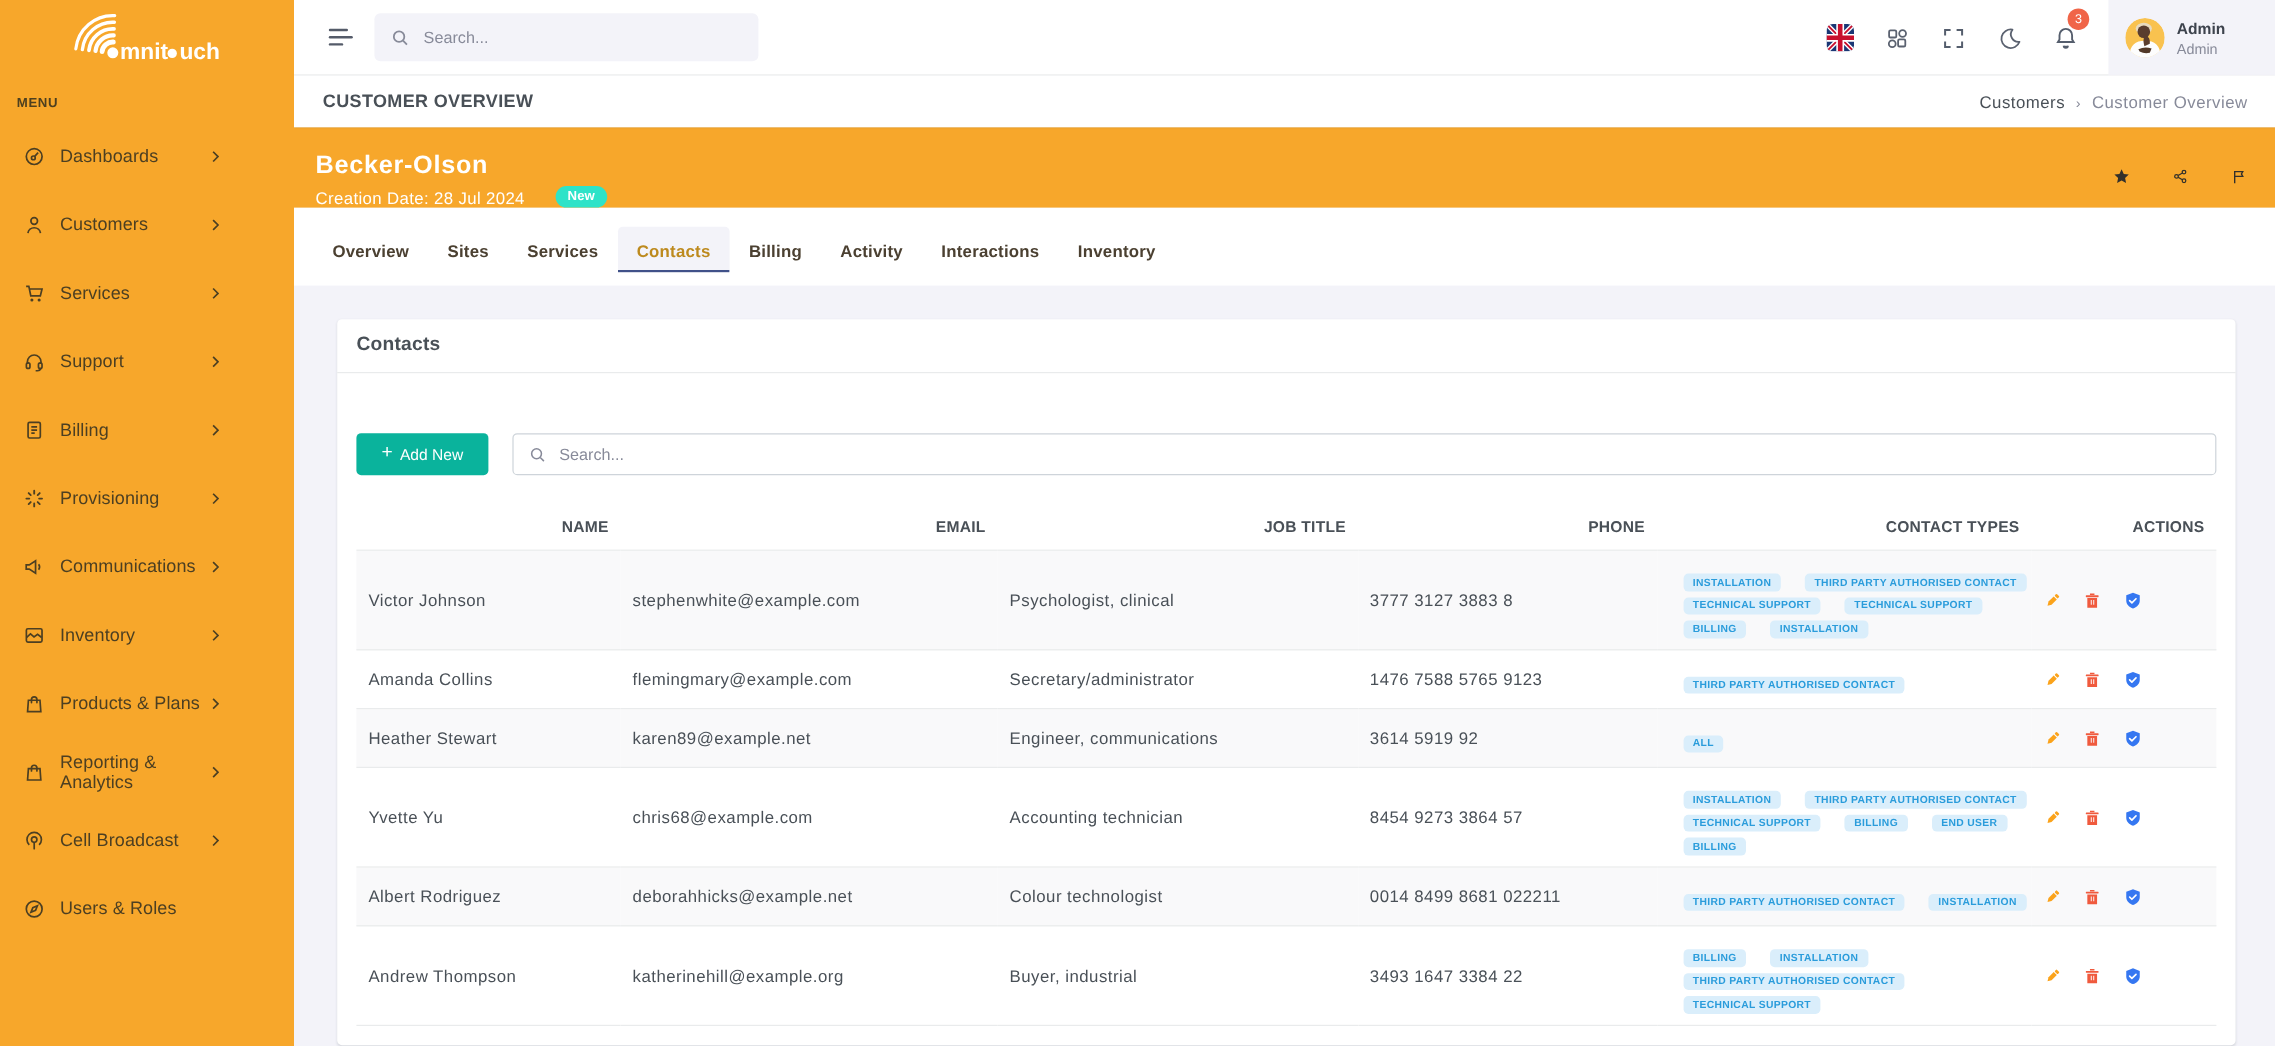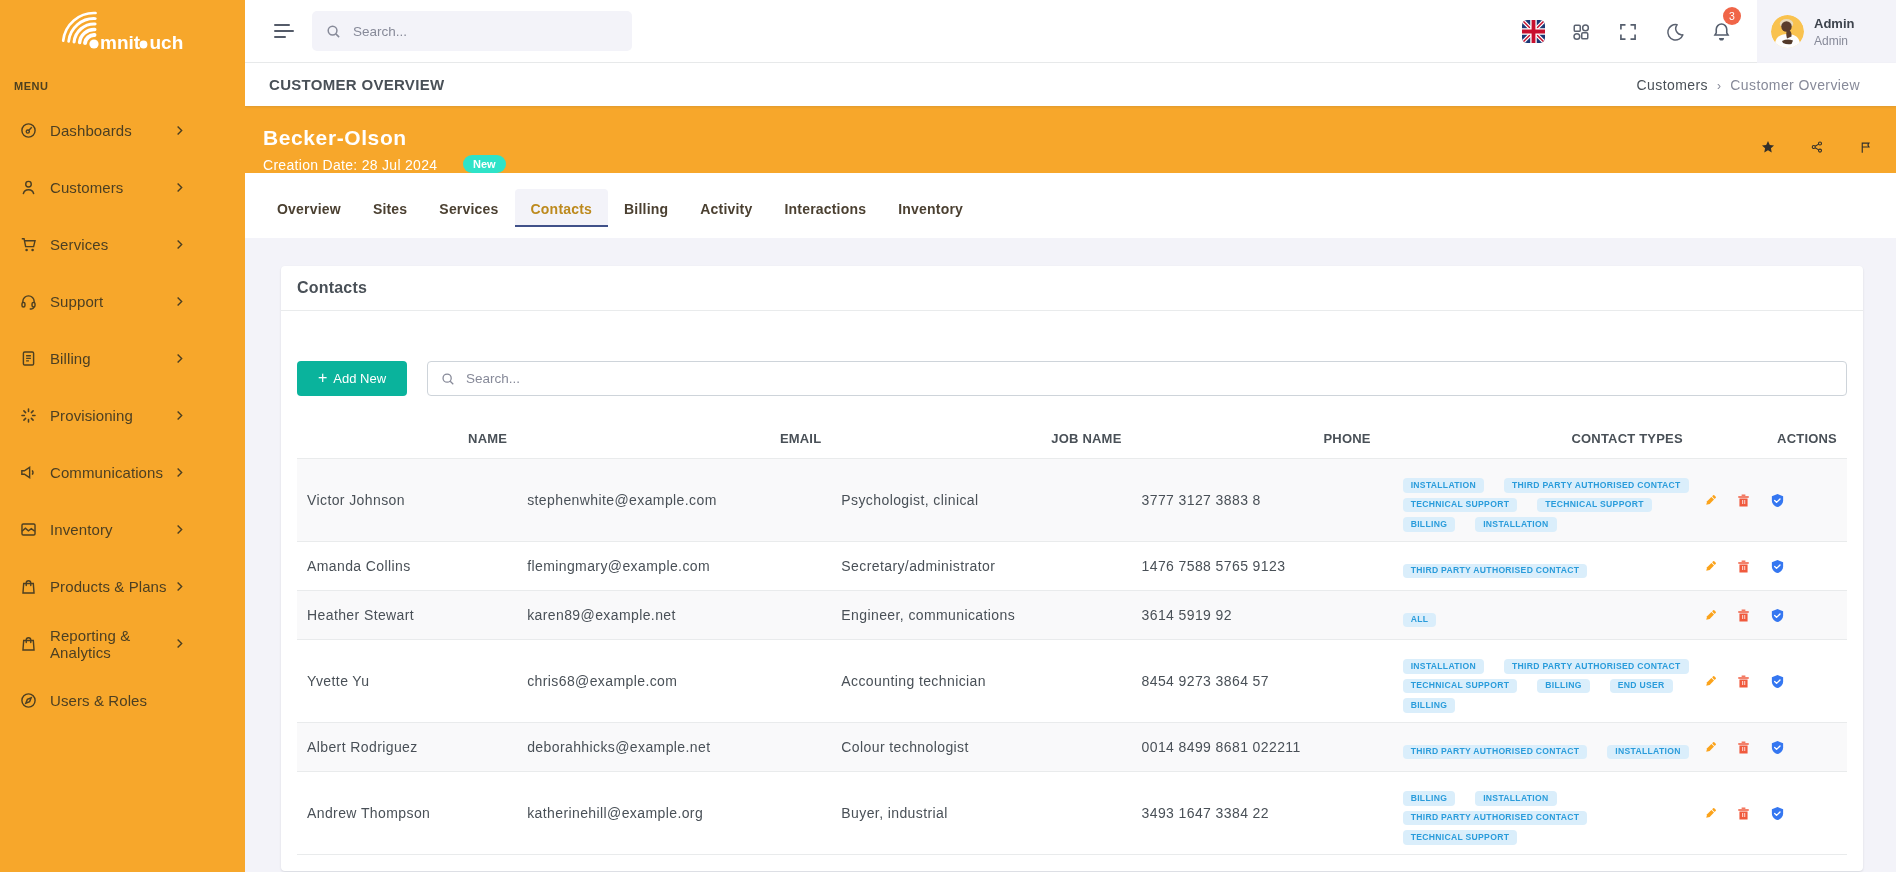--- a/index.html
+++ b/index.html
@@ -19,21 +19,21 @@
 .searchbox { margin-left:18px; width:320px; height:40px; background:#f3f3f9; border-radius:5px; display:flex; align-items:center; color:#878a99; }
 .searchbox svg { margin-left:14px; }
 .searchbox span { margin-left:12px; font-size:13.5px; color:#878a99; }
 .top-icons { position:absolute; right:151px; top:0; height:63px; display:flex; align-items:center; }
 .tbtn { width:47px; height:63px; display:flex; align-items:center; justify-content:center; position:relative; }
 .avatarbox { position:absolute; right:0; top:0; width:139px; height:63px; background:#f3f3f9; display:flex; align-items:center; }
 .avatarbox .pic { margin-left:14px; width:33px; height:33px; border-radius:50%; overflow:hidden; }
 .avatarbox .nm { margin-left:10px; }
 .avatarbox .nm b { display:block; font-size:13px; color:#3d434d; font-weight:700; margin-bottom:3px;}
 .avatarbox .nm span { display:block; font-size:12px; color:#878a99; }
-.pagebar { height:43px; background:#fff; display:flex; align-items:center; justify-content:space-between; padding:0 36px 0 24px; box-shadow:0 1px 2px rgba(56,65,74,.12); position:relative; z-index:2;}
+.pagebar { height:43px; background:#fff; display:flex; align-items:center; justify-content:space-between; padding:0 23px 0 24px; box-shadow:0 1px 2px rgba(56,65,74,.12); position:relative; z-index:2;}
 .pagebar h1 { font-size:15px; font-weight:700; color:#495057; letter-spacing:.3px; }
 .crumbs { font-size:14px; letter-spacing:.4px; color:#495057; }
 .crumbs .sep { color:#878a99; margin:0 9px; font-size:12px; }
 .crumbs .muted { color:#878a99; }
 .banner { height:67px; background:#f7a72b; position:relative; }
 .banner h2 { position:absolute; left:18px; top:20px; font-size:21px; font-weight:700; color:#fff; letter-spacing:.6px; }
 .banner .sub { position:absolute; left:18px; top:51px; font-size:14px; letter-spacing:.3px; color:#fff; }
 .badge-new { position:absolute; left:218px; top:49px; background:#2ee3c8; color:#fff; font-size:11px; font-weight:700; line-height:13px; padding:2.5px 10px; border-radius:9px; }
 .banner-icons { position:absolute; right:24px; top:33px; display:flex; gap:36px; align-items:center; height:16px; }
 .tabsbar { height:65px; background:#fff; padding-left:16px; display:flex; align-items:flex-start; }
@@ -175,20 +175,31 @@
           <path d="M5.2 7.8 h13.6 l1 13.4 H4.2 z"></path>
           <path d="M8.8 10.5 V7 a3.2 3.2 0 0 1 6.4 0 v3.5" stroke-linecap="round"></path>
         </svg>
         <span class="txt">Reporting &amp; Analytics</span>
         <svg class="chev" viewBox="0 0 24 24" fill="none" stroke="#4c3f22" stroke-width="2.6">
           <path d="M8.5 4.5 L16 12 8.5 19.5"></path>
         </svg>
       </div>
     <div class="nav-item">
         <svg class="mi" viewBox="0 0 24 24" fill="none" stroke="#4c3f22" stroke-width="2">
+          <circle cx="12" cy="10.8" r="3.2"></circle>
+          <path d="M6.2 17 a8.5 8.5 0 1 1 11.6 0"></path>
+          <path d="M12 14.5 V21.5" stroke-linecap="round"></path>
+        </svg>
+        <span class="txt">Cell Broadcast</span>
+        <svg class="chev" viewBox="0 0 24 24" fill="none" stroke="#4c3f22" stroke-width="2.6">
+          <path d="M8.5 4.5 L16 12 8.5 19.5"></path>
+        </svg>
+      </div>
+    <div class="nav-item">
+        <svg class="mi" viewBox="0 0 24 24" fill="none" stroke="#4c3f22" stroke-width="2">
           <circle cx="12" cy="12" r="9.3"></circle>
           <path d="M15.8 8.2 l-2.2 5.4 -5.4 2.2 2.2-5.4 z"></path>
         </svg>
         <span class="txt">Users &amp; Roles</span>
       </div>
   </div>
 </aside>
 <div class="main">
   <header class="topbar">
     <div class="hamburger">
@@ -316,21 +327,21 @@
               <col class="c2">
               <col class="c3">
               <col class="c4">
               <col class="c5">
               <col class="c6">
             </colgroup>
           <tbody>
               <tr>
                 <th>NAME</th>
                 <th>EMAIL</th>
-                <th>JOB NAME</th>
+                <th>JOB TITLE</th>
                 <th>PHONE</th>
                 <th>CONTACT TYPES</th>
                 <th>ACTIONS</th>
               </tr>
           <tr class="stripe">
             <td>Victor Johnson</td>
                 <td>stephenwhite@example.com</td>
                 <td>Psychologist, clinical</td>
                 <td>3777 3127 3883 8</td>
             <td>

